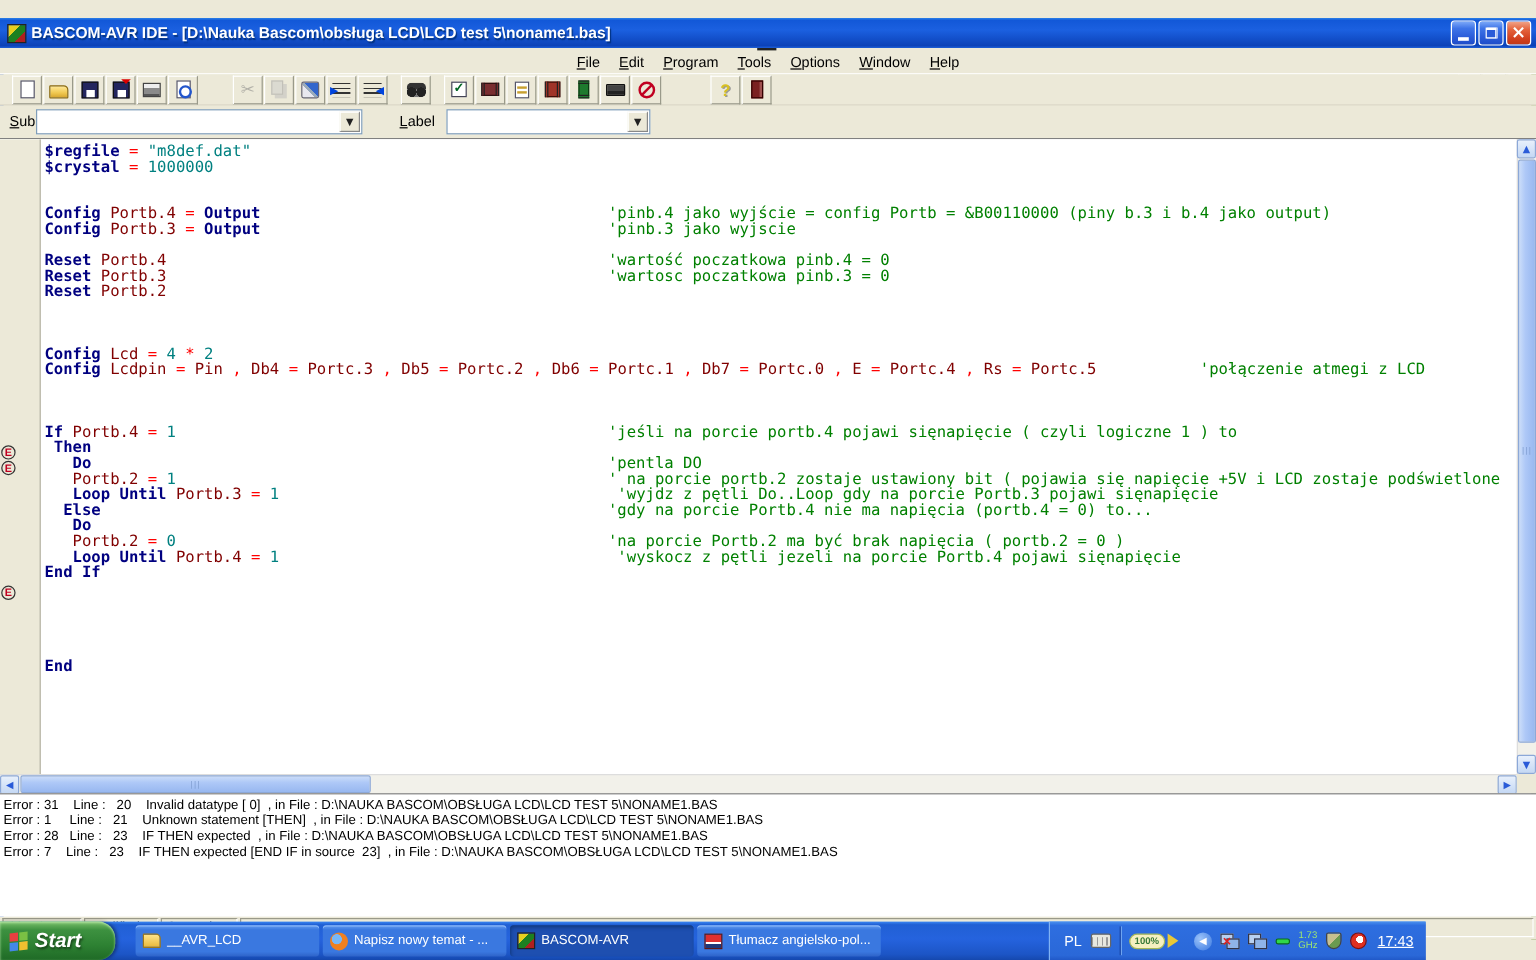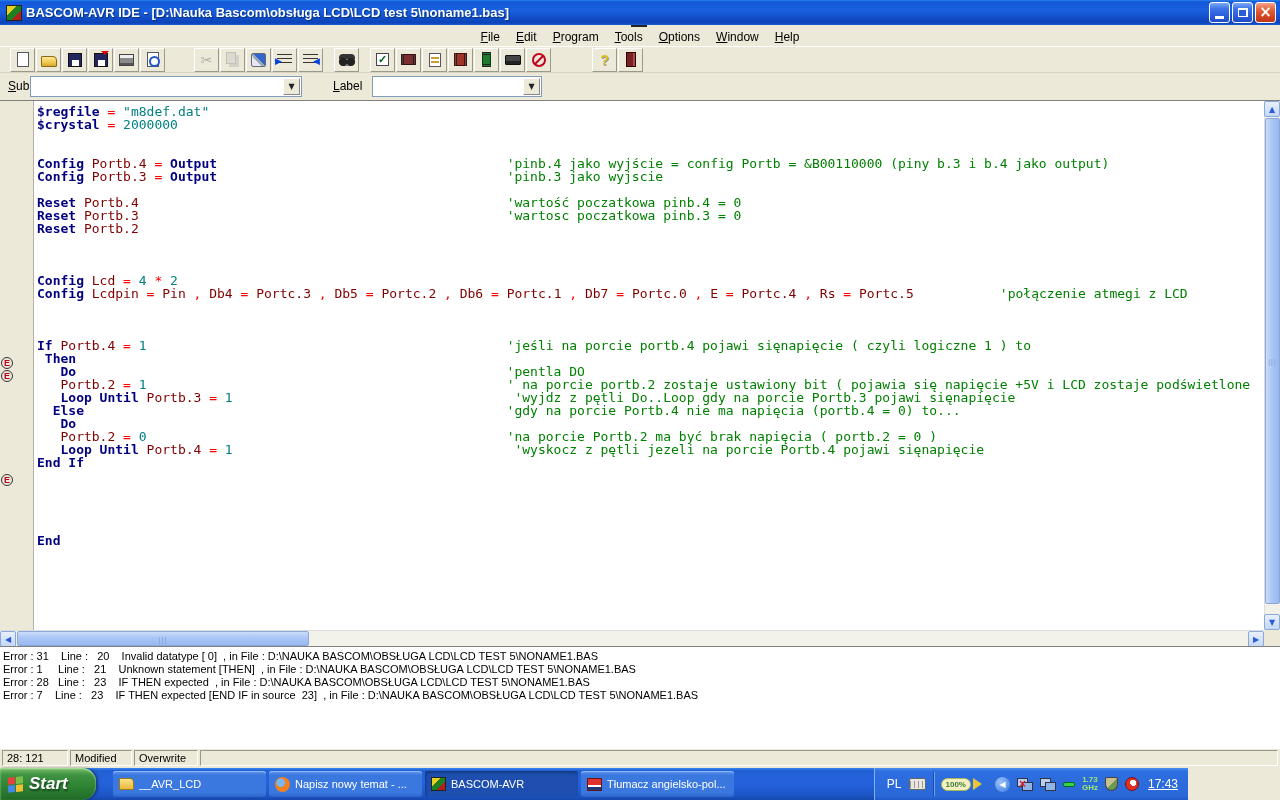--- a/index.html
+++ b/index.html
@@ -1,20 +1,20 @@
 <!DOCTYPE html>
 <html><head>
 <meta charset="utf-8">
 <style>
   * { margin:0; padding:0; box-sizing:border-box; }
   html,body { width:1280px; height:800px; overflow:hidden; font-family:"Liberation Sans",sans-serif; background:#ECE9D8; }
   .screen { position:relative; width:1280px; height:800px; }
 
   
-  .win { position:absolute; left:0; top:0; width:1280px; height:768px; border-left:3px solid #1048CE; border-right:4px solid #4d7c0f; background:#ECE9D8; }
+  .win { position:absolute; left:0; top:15px; width:1280px; height:768px; border-left:3px solid #1048CE; border-right:4px solid #4d7c0f; background:#ECE9D8; }
 
   
   .titlebar { position:absolute; left:-3px; top:0; width:1280px; height:25px;
     background:linear-gradient(180deg,#2A80E8 0%,#1258D8 8%,#1B60E0 40%,#0C42B8 92%,#1E5FD8 100%);
     display:flex; align-items:center; padding:0 4px; }
   .app-icon { width:16px; height:16px; margin:0 4px 0 2px; border:1px solid #222;
     background:linear-gradient(135deg,#E8D020 0 34%,#1E8020 34% 67%,#B02020 67%); }
   .title-text { color:#fff; font-weight:bold; font-size:13px; text-shadow:1px 1px 1px #00317E; white-space:nowrap; }
   .tb-btns { margin-left:auto; display:flex; gap:2px; }
   .tb-btn { width:21px; height:21px; border-radius:3px; border:1px solid #fff; display:flex; align-items:center; justify-content:center;
@@ -143,21 +143,21 @@
   .tray-sep { width:1px; height:24px; background:#1A48A8; box-shadow:1px 0 0 #6FA4F0; }
   .vol { display:flex; align-items:center; }
   .vol-pill { background:#F5F0C0; border:1px solid #A8B858; border-radius:7px; font-size:8px; color:#3A7A3A; padding:1px 4px; font-weight:bold; }
   .vol-horn { width:0; height:0; border:6px solid transparent; border-left:9px solid #E8C838; margin-left:2px; }
   .chev { width:15px; height:15px; border-radius:50%; background:radial-gradient(circle at 35% 35%,#9CC4FA,#3A78E0); color:#fff; font-size:8px; display:flex; align-items:center; justify-content:center; font-family:"DejaVu Sans",sans-serif; }
   .net { position:relative; width:16px; height:13px; }
   .net:before { content:""; position:absolute; left:0; top:0; width:9px; height:7px; background:#B8D0F0; border:1px solid #334; }
   .net:after { content:""; position:absolute; right:0; bottom:0; width:9px; height:7px; background:#8FB4E8; border:1px solid #334; }
   .net.offline .x { position:absolute; left:2px; top:1px; color:#E02020; font-weight:bold; font-size:12px; line-height:11px; z-index:2; }
   .gdash { width:12px; height:5px; background:#30D848; border:1px solid #0A6A18; border-radius:2px; }
-  .cpu { color:#9FE870; font-size:8px; line-height:8px; font-weight:bold; text-align:center; }
+  .cpu { color:#9FE870; font-size:8px; line-height:8px; font-weight:normal; text-align:center; }
   .shield { width:13px; height:14px; background:linear-gradient(135deg,#C8C090 0 50%,#6A9A50 50%); border:1px solid #444; border-radius:2px 2px 50% 50%; }
   .av { width:14px; height:14px; border-radius:50%; background:radial-gradient(circle at 60% 40%,#fff 0 3px,#E03020 3px); border:1px solid #801010; }
   .clock { color:#fff; font-size:12px; margin-left:2px;text-decoration:underline; }
 </style>
 </head>
 <body>
 
 <div class="screen">
   <div class="win">
 
@@ -308,21 +308,21 @@
             <div class="gutter-row"><span class="err-ic">E</span></div>
             <div class="gutter-row"></div>
             <div class="gutter-row"></div>
             <div class="gutter-row"></div>
             <div class="gutter-row"></div>
             <div class="gutter-row"></div>
             <div class="gutter-row"></div>
           </div>
         <div class="code" id="code">
             <div class="cline"><span class="tk">$regfile</span><span class="to"> = </span><span class="tv">"m8def.dat"</span></div>
-            <div class="cline"><span class="tk">$crystal</span><span class="to"> = </span><span class="tv">2000000</span></div>
+            <div class="cline"><span class="tk">$crystal</span><span class="to"> = </span><span class="tv">1000000</span></div>
             <div class="cline">&nbsp;</div>
             <div class="cline">&nbsp;</div>
             <div class="cline"><span class="tk">Config</span><span class="ti"> Portb.4</span><span class="to"> = </span><span class="tk">Output</span><span>                                     </span><span class="tc">'pinb.4 jako wyjście = config Portb = &amp;B00110000 (piny b.3 i b.4 jako output)</span></div>
             <div class="cline"><span class="tk">Config</span><span class="ti"> Portb.3</span><span class="to"> = </span><span class="tk">Output</span><span>                                     </span><span class="tc">'pinb.3 jako wyjscie</span></div>
             <div class="cline">&nbsp;</div>
             <div class="cline"><span class="tk">Reset</span><span class="ti"> Portb.4</span><span>                                               </span><span class="tc">'wartość poczatkowa pinb.4 = 0</span></div>
             <div class="cline"><span class="tk">Reset</span><span class="ti"> Portb.3</span><span>                                               </span><span class="tc">'wartosc poczatkowa pinb.3 = 0</span></div>
             <div class="cline"><span class="tk">Reset</span><span class="ti"> Portb.2</span></div>
             <div class="cline">&nbsp;</div>
             <div class="cline">&nbsp;</div>

